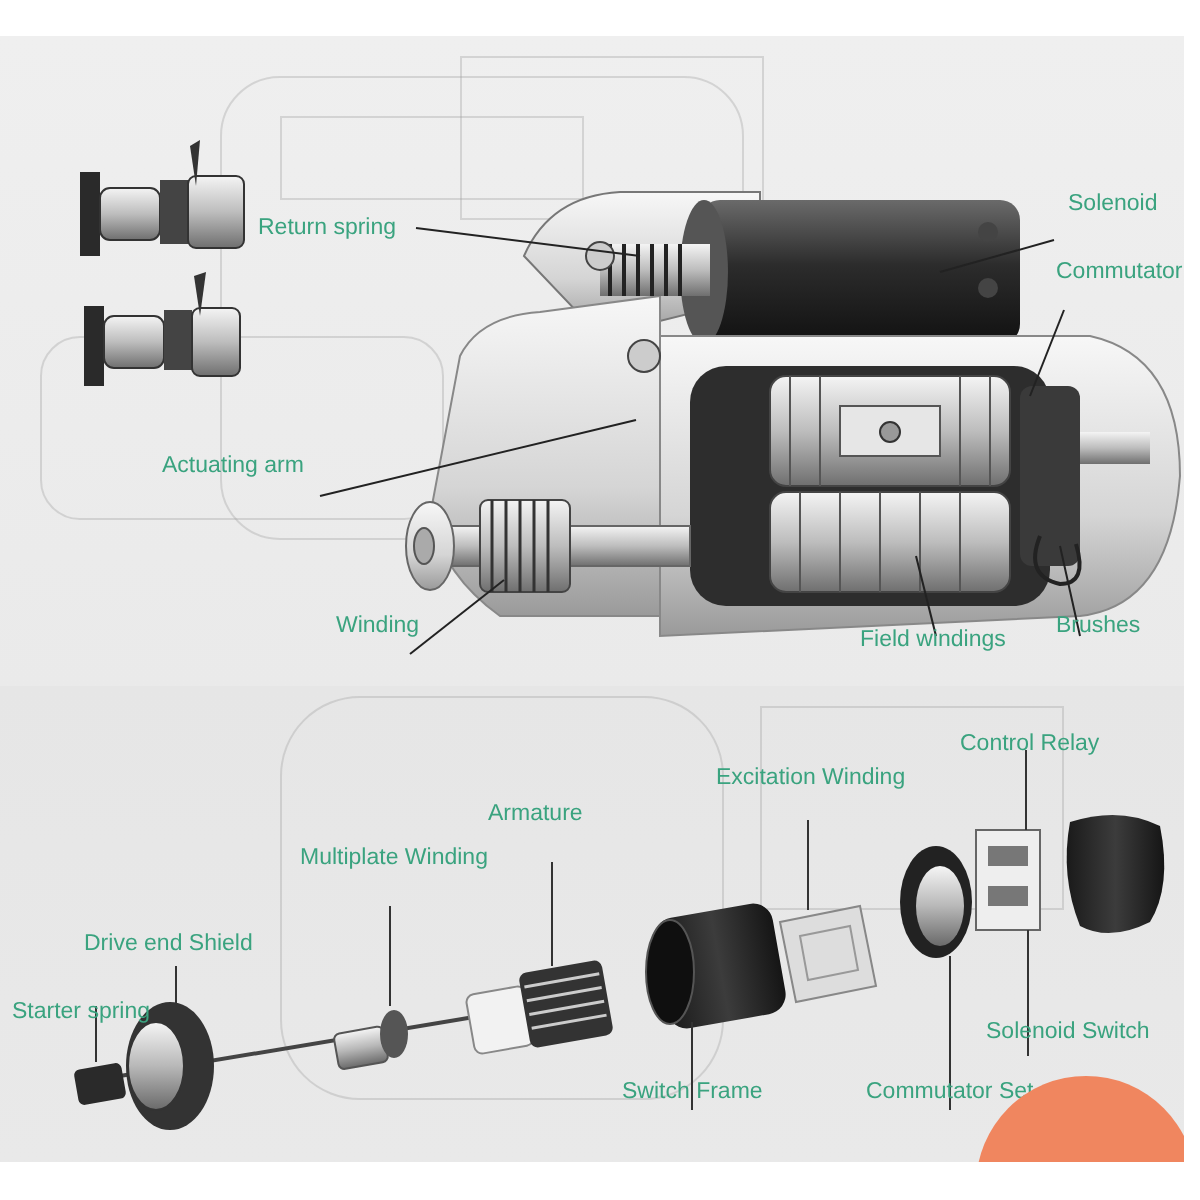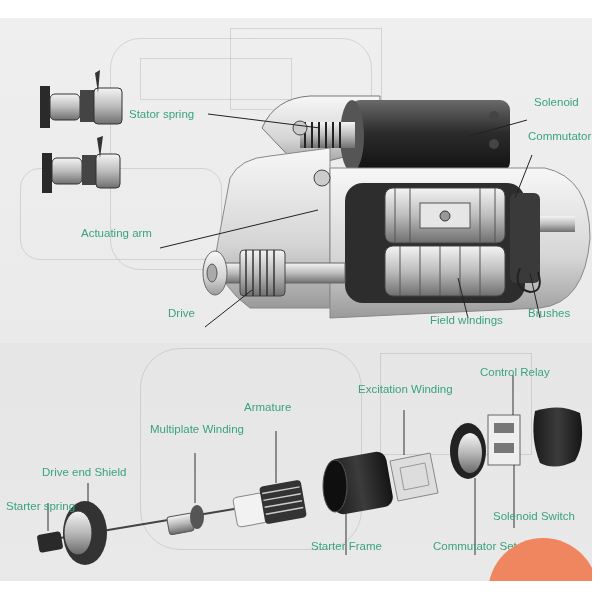--- a/index.html
+++ b/index.html
@@ -116,25 +116,25 @@
         <line x1="208" y1="96" x2="320" y2="110"></line>
         <line x1="527" y1="102" x2="470" y2="118"></line>
         <line x1="532" y1="137" x2="515" y2="180"></line>
         <line x1="160" y1="230" x2="318" y2="192"></line>
         <line x1="205" y1="309" x2="252" y2="272"></line>
         <line x1="468" y1="300" x2="458" y2="260"></line>
         <line x1="540" y1="300" x2="530" y2="255"></line>
       </g>
     </svg>
 
-    <div class="label" style="left:129px;top:90px;">Stator spring</div>
+    <div class="label" style="left:129px;top:90px;">Return spring</div>
     <div class="label" style="left:534px;top:78px;">Solenoid</div>
     <div class="label" style="left:528px;top:112px;">Commutator</div>
     <div class="label" style="left:81px;top:209px;">Actuating arm</div>
-    <div class="label" style="left:168px;top:289px;">Drive</div>
+    <div class="label" style="left:168px;top:289px;">Winding</div>
     <div class="label" style="left:430px;top:296px;">Field windings</div>
     <div class="label" style="left:528px;top:289px;">Brushes</div>
   </div>
 
   <div class="panel-bottom">
     <div class="blueprint" style="left:140px;top:5px;width:220px;height:200px;border-radius:40px;"></div>
     <div class="blueprint" style="left:380px;top:10px;width:150px;height:100px;"></div>
 
     <svg width="592" height="238" viewBox="0 0 592 238">
       <defs>
@@ -197,18 +197,18 @@
       </g>
     </svg>
 
     <div class="label" style="left:480px;top:3px;margin-top:20px;">Control Relay</div>
     <div class="label" style="left:358px;top:40px;text-align:center;">Excitation Winding</div>
     <div class="label" style="left:244px;top:58px;">Armature</div>
     <div class="label" style="left:150px;top:80px;">Multiplate Winding</div>
     <div class="label" style="left:42px;top:123px;">Drive end Shield</div>
     <div class="label" style="left:6px;top:157px;">Starter spring</div>
     <div class="label" style="left:493px;top:167px;">Solenoid Switch</div>
-    <div class="label" style="left:311px;top:197px;">Starter Frame</div>
+    <div class="label" style="left:311px;top:197px;">Switch Frame</div>
     <div class="label" style="left:433px;top:197px;">Commutator Set</div>
   </div>
 
   <div class="circle-deco"></div>
 </div>
 
 </body></html>

